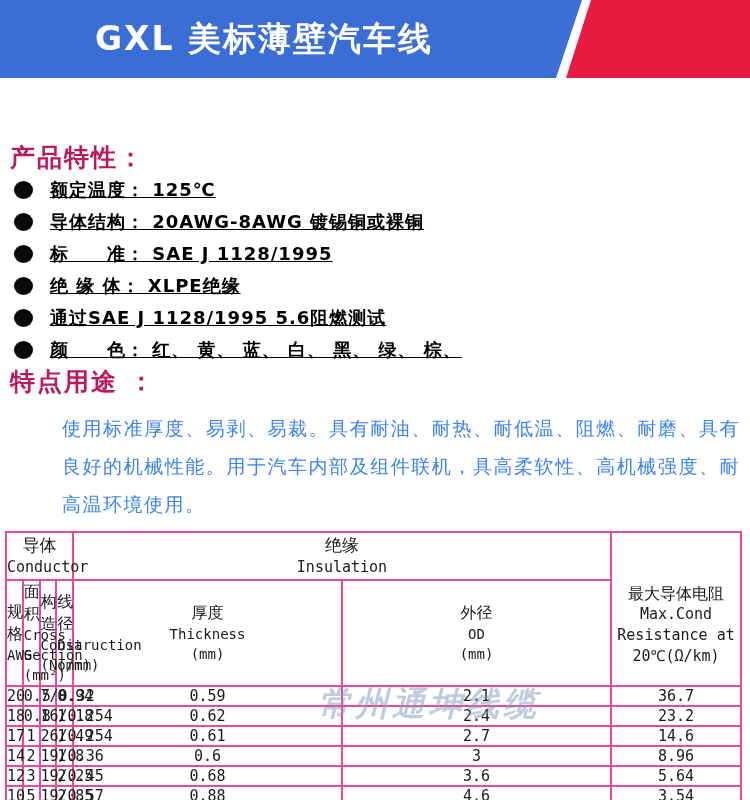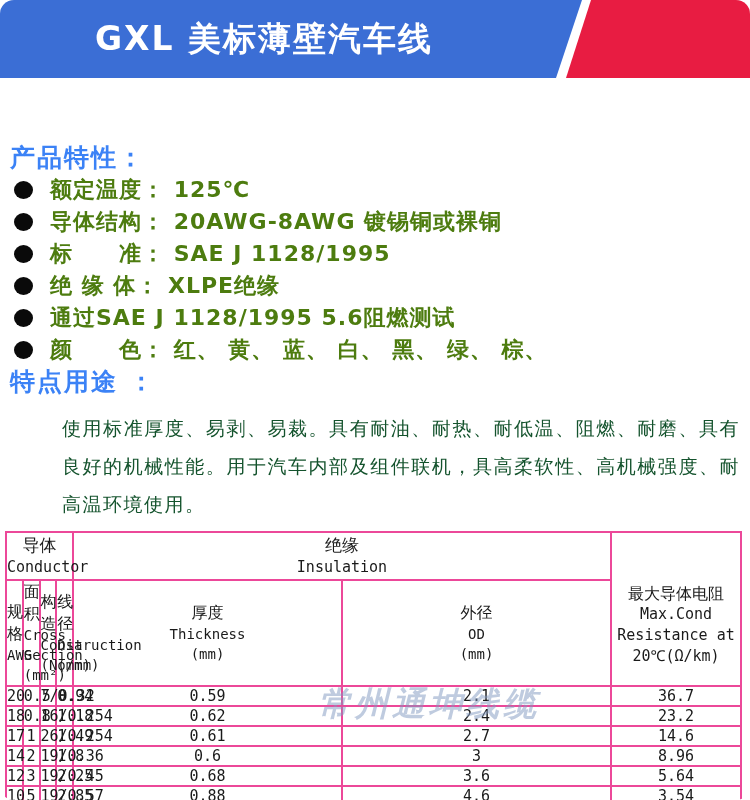--- a/index.html
+++ b/index.html
@@ -1,56 +1,56 @@
 <!DOCTYPE html>
 <html><head>
 <meta charset="utf-8">
 <style>
   * { margin:0; padding:0; box-sizing:border-box; }
   body { background:#fff; }
   .page {
     position:relative; width:750px; height:800px; background:#ffffff;
-    overflow:hidden; font-family:"DejaVu Sans", sans-serif; color:#111;border-radius:14px;
+    overflow:hidden; font-family:"DejaVu Sans", sans-serif; color:#111;
   }
   
   .banner { position:absolute; top:0; left:0; width:750px; height:78px; background:#fff; }
   .banner-blue {
     position:absolute; inset:0; background:#3b6ed5;
     clip-path:polygon(0 0, 582px 0, 556px 100%, 0 100%);
   }
   .banner-red {
     position:absolute; inset:0; background:#e81c42;
     clip-path:polygon(591px 0, 100% 0, 100% 100%, 566px 100%);
   }
   .banner-title {
     position:absolute; left:95px; top:0; height:78px; line-height:78px;
     color:#ffffff; font-size:33px; font-weight:bold; letter-spacing:2px;
     white-space:nowrap; z-index:2;
   }
   
   .sec-heading {
-    position:absolute; left:10px; color:#3b82f6; font-size:25px;
+    position:absolute; left:10px; color:#be185d; font-size:25px;
     font-weight:bold; letter-spacing:2px; white-space:nowrap;
   }
   .h-features { top:141px; }
   .h-usage { top:365px; }
   
   .bullets { position:absolute; top:179px; left:14px; width:720px; }
   .bullet { display:flex; align-items:center; height:21px; margin-bottom:11px; }
   .dot {
     width:19px; height:18px; border-radius:50%; background:#0a0a0a;
     flex:0 0 19px; margin-right:17px;
   }
   .bullet-text {
-    font-size:22px; font-weight:bold; letter-spacing:1px; white-space:nowrap; color:#4d7c0f;
+    font-size:18px; font-weight:bold; letter-spacing:1px; white-space:nowrap; color:#000000;text-decoration:underline;
   }
   
   .usage-text {
     position:absolute; top:409px; left:62px; width:678px;
-    font-size:19px; line-height:38px; letter-spacing:1.5px; color:#14532d;
+    font-size:19px; line-height:38px; letter-spacing:1.5px; color:#3b82f6;
     text-align:justify;
   }
   
   .spec-table {
     position:absolute; top:531px; left:5px; width:737px;
     border-collapse:collapse; table-layout:fixed;
     font-family:"DejaVu Sans Mono", monospace; color:#1a1a1a;
   }
   .spec-table td { border:2px solid #ec4899; text-align:center; vertical-align:middle; background:transparent; }
   .row-group td { height:48px; }

